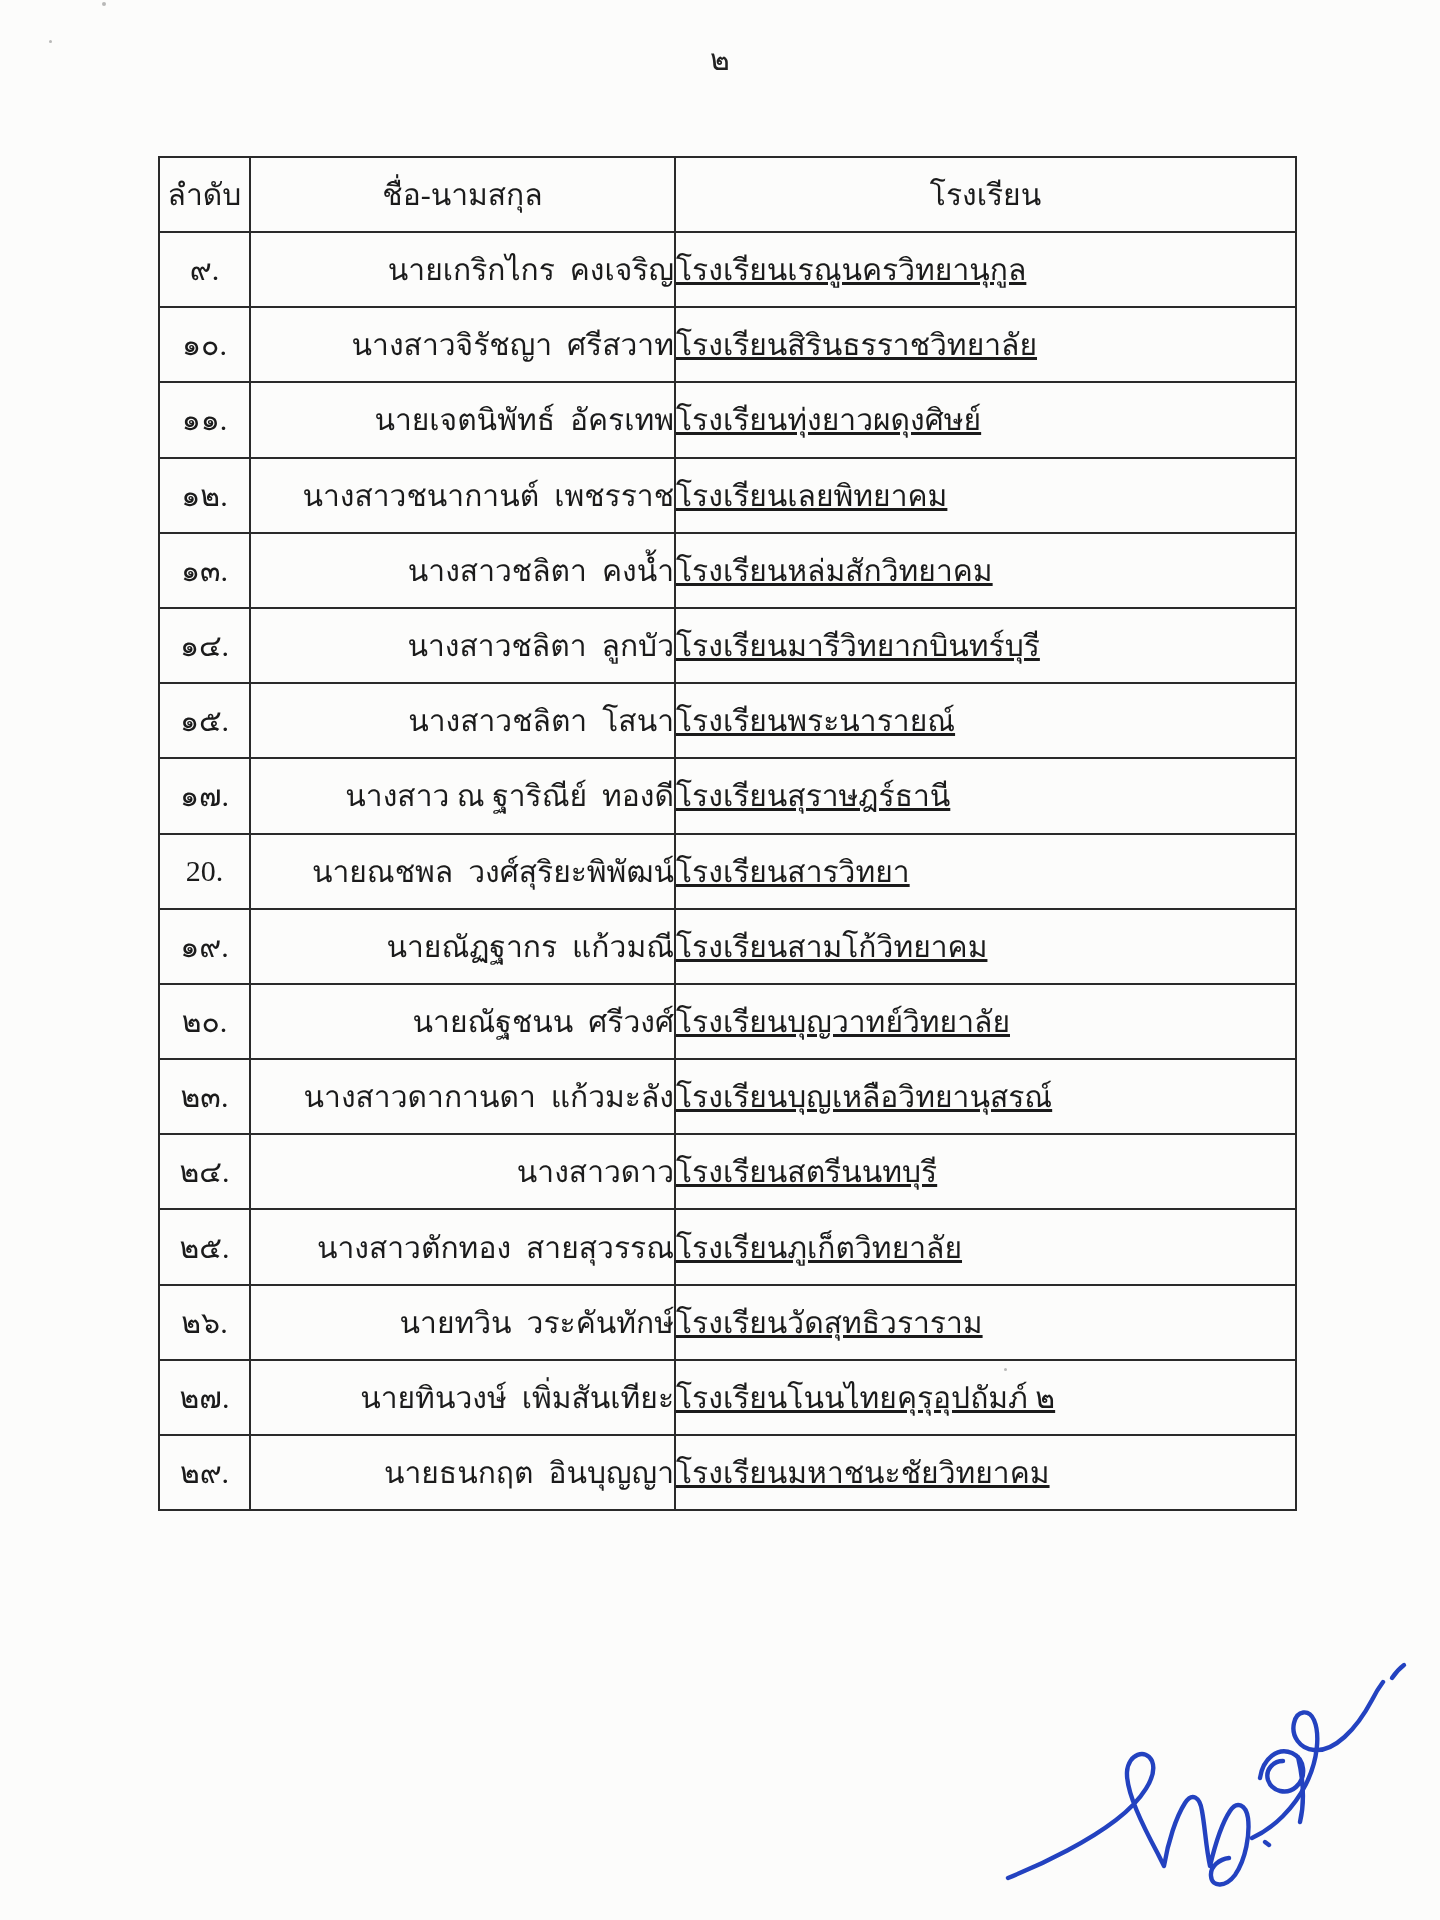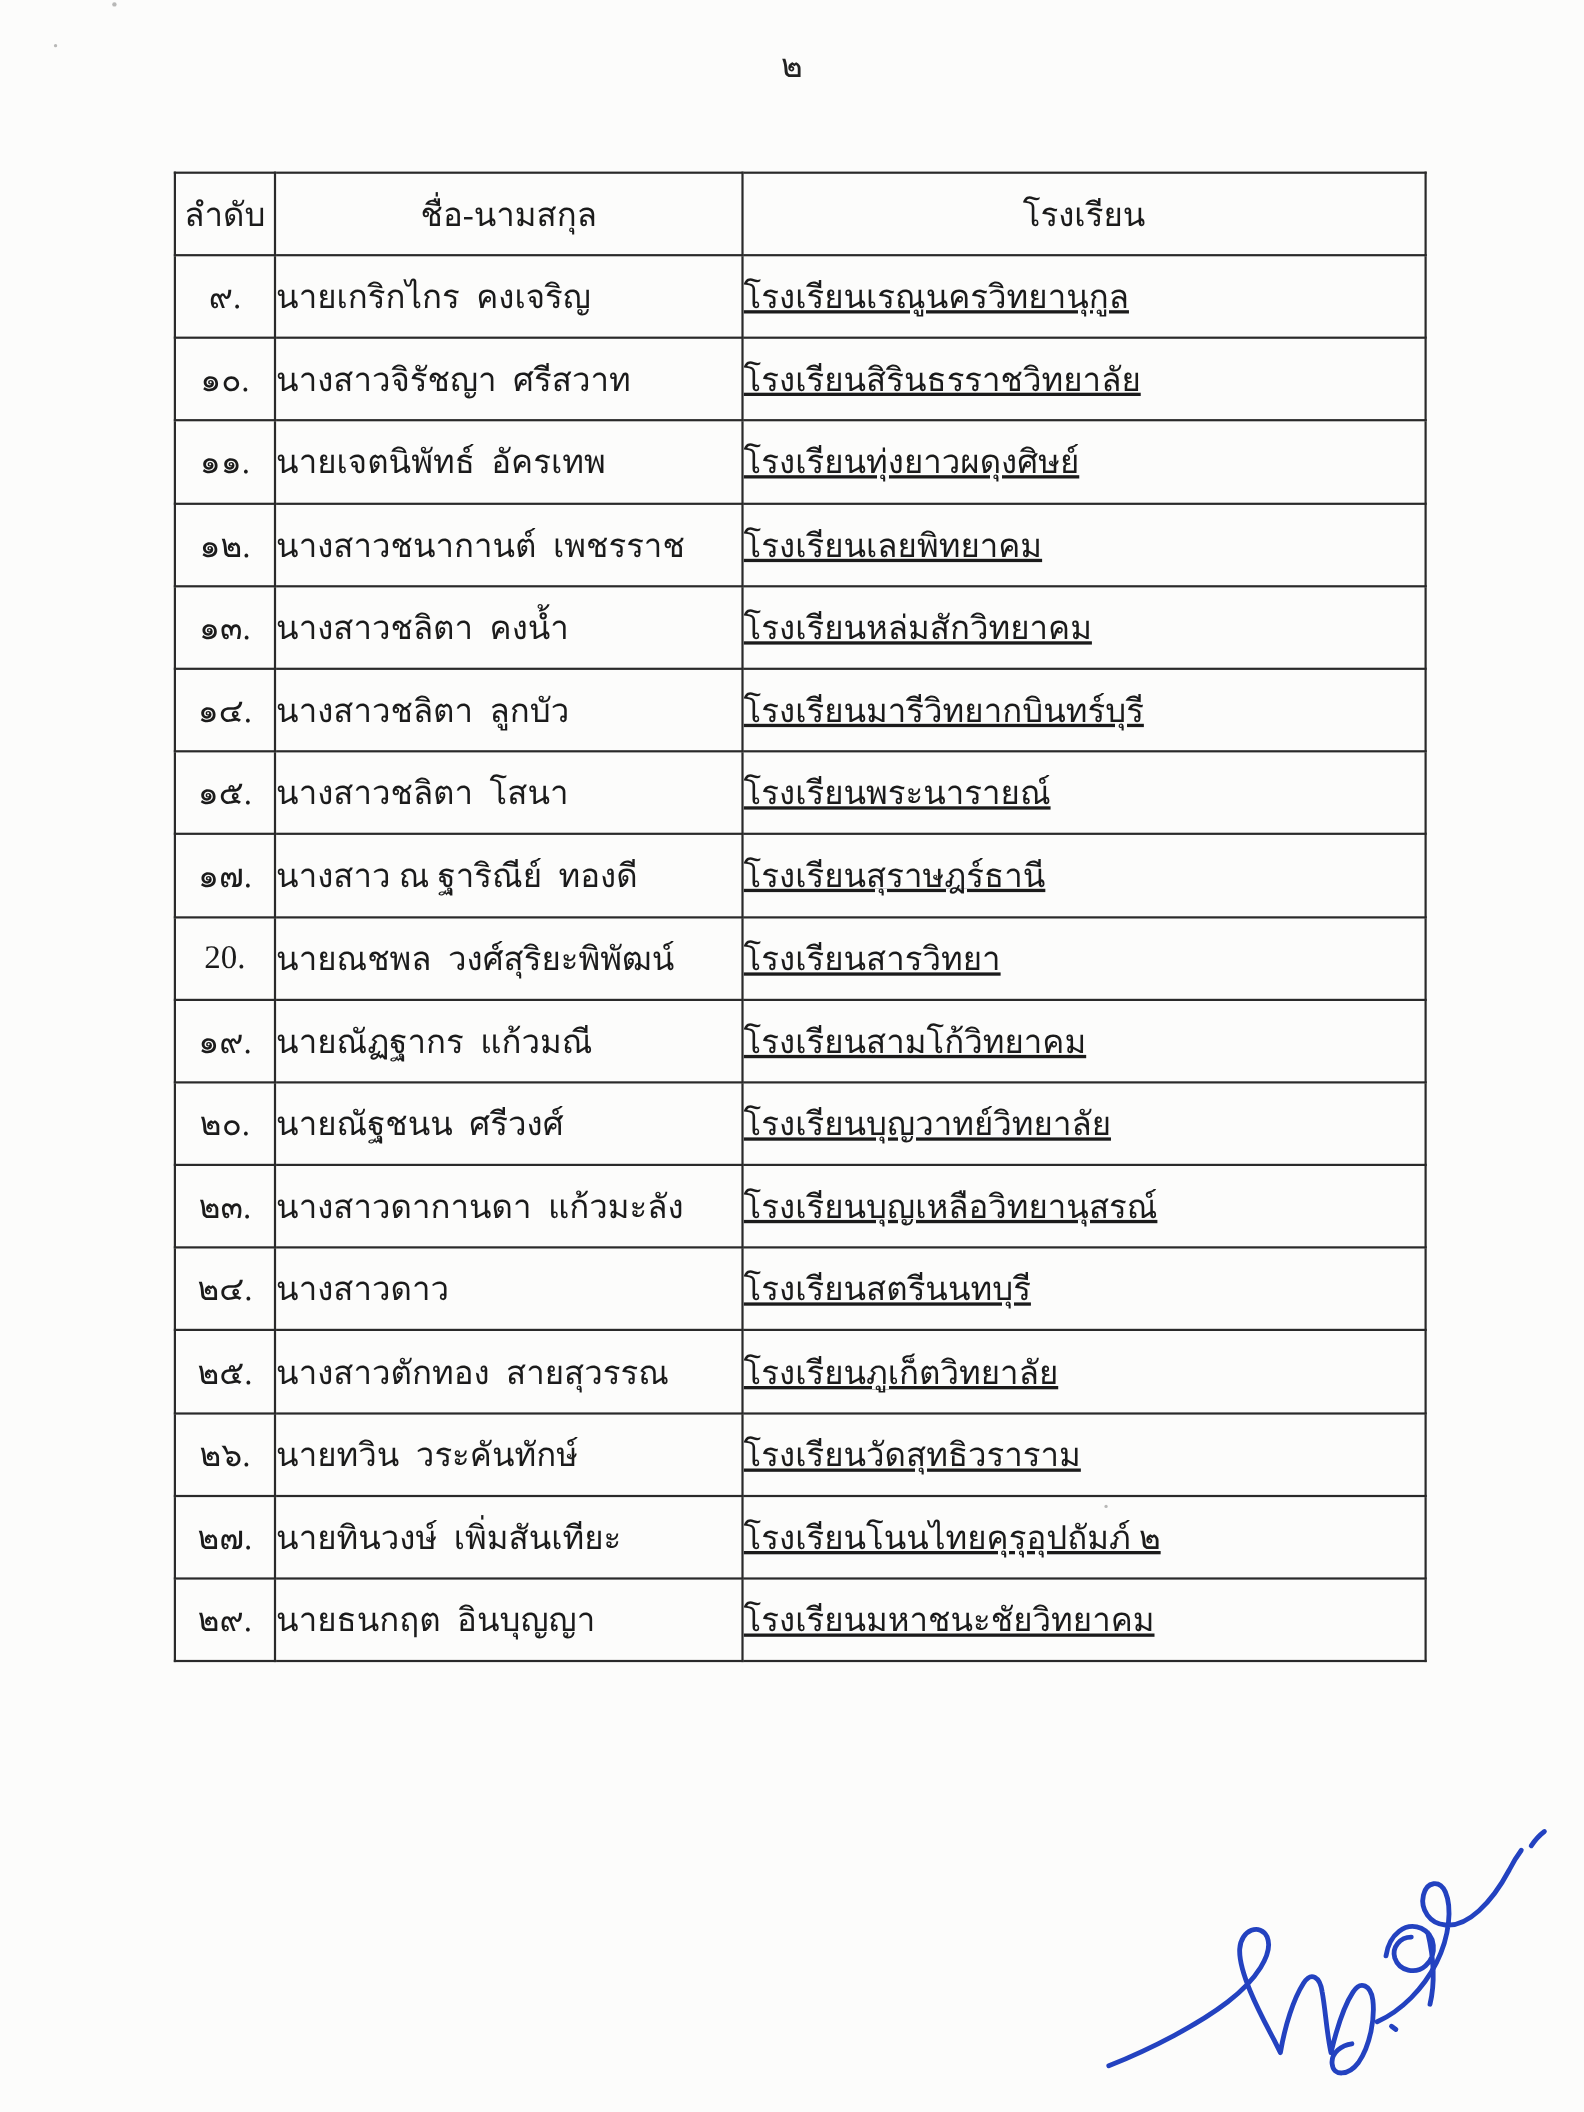--- a/index.html
+++ b/index.html
@@ -27,21 +27,21 @@
     border:2px solid #2a2a2a;
     font-weight:normal;
     vertical-align:middle;
     white-space:pre-wrap;
     overflow:hidden;
     padding:0;
   }
   #roster-table thead th{height:73px;text-align:center;}
   #roster-table tbody td{height:73.2px;}
   td.cell-index{text-align:center;}
-  td.cell-name{padding-left:13px;}
+  td.cell-name{padding-left:13px;text-align:right;}
   td.cell-school{padding-left:14px;text-decoration:underline;}
   #signature{
     position:absolute;left:1000px;top:1628px;width:420px;height:285px;
     pointer-events:none;
   }
 </style>
 </head>
 <body>
 
 <div class="speck" style="left:102px;top:2px;width:4px;height:4px;"></div>

